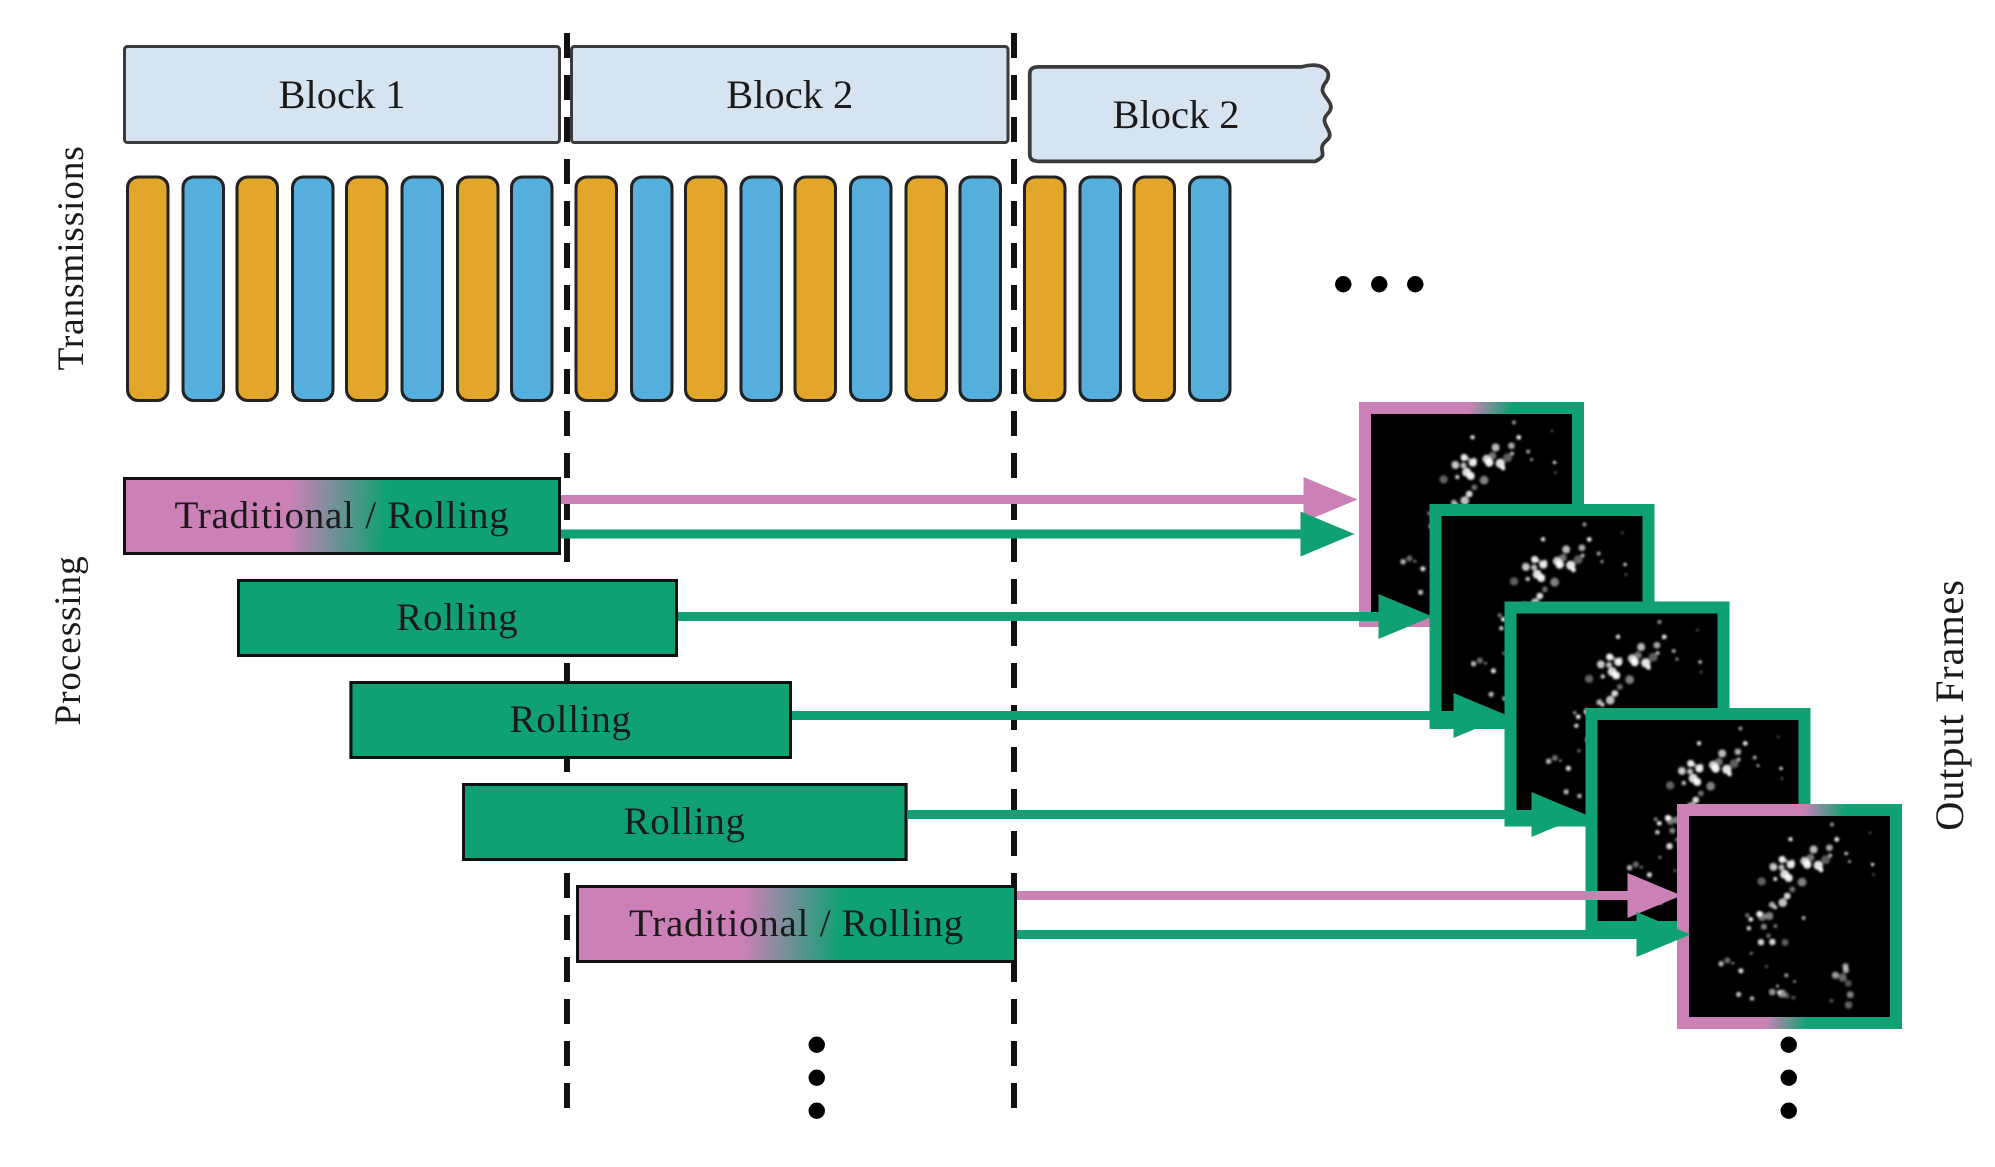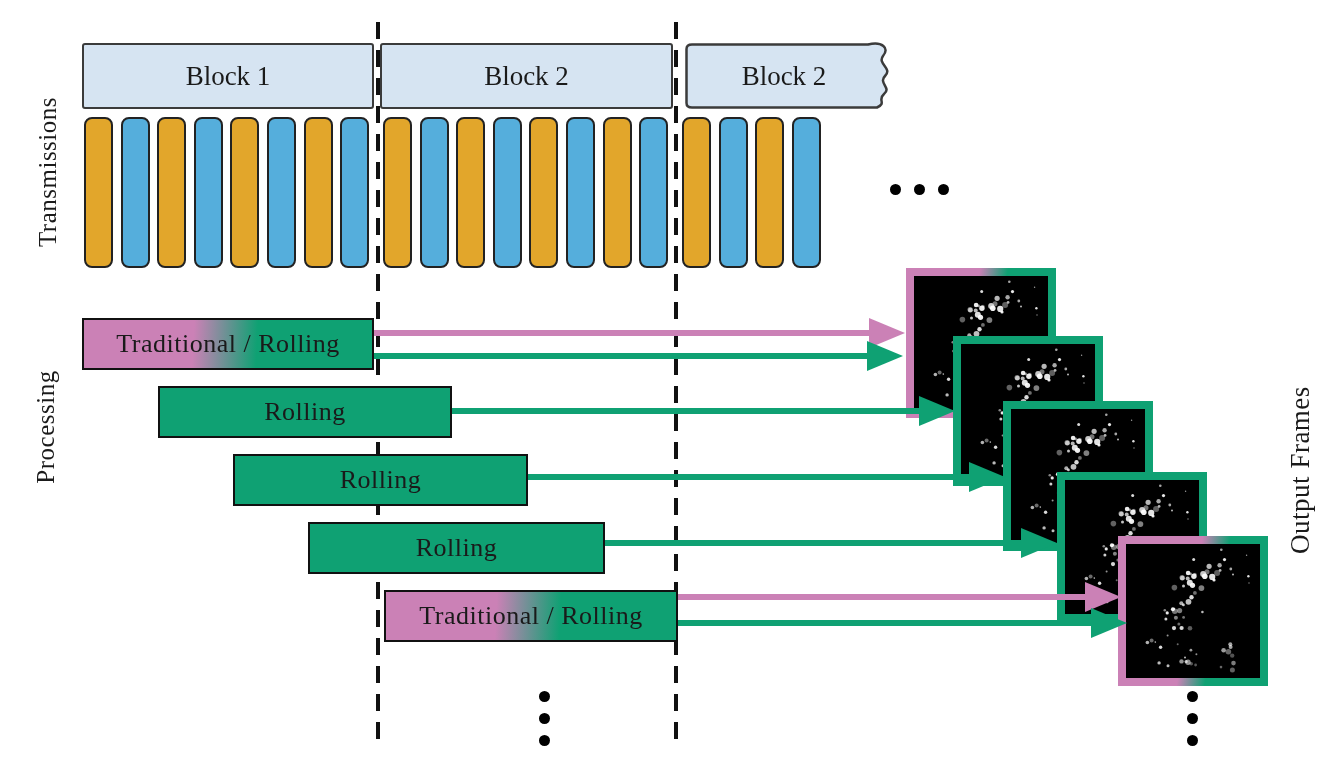--- a/index.html
+++ b/index.html
@@ -18,21 +18,21 @@
   .vlabel.outputframes{left:1300px;top:470px;font-size:27px;}
   
   .dashline{
     position:absolute;width:4px;top:22px;height:722px;z-index:1;
     background:repeating-linear-gradient(to bottom,#111 0 17px,transparent 17px 28px);
   }
   .dashline.d1{left:376px;}
   .dashline.d2{left:674px;}
   
   .blockhdr{
-    position:absolute;top:43px;height:66px;box-sizing:border-box;z-index:2;
+    position:absolute;top:30px;height:66px;box-sizing:border-box;z-index:2;
     background:var(--c-block);border:2.5px solid #3b3b3b;border-radius:3px;
     display:flex;align-items:center;justify-content:center;
     font-size:27px;
   }
   .blockhdr.h1{left:82px;width:292px;}
   .blockhdr.h2{left:380px;width:293px;}
   .torn-wrap{position:absolute;left:684px;top:42px;width:208px;height:68px;z-index:2;}
   .torn-label{
     position:absolute;left:684px;top:43px;width:200px;height:66px;z-index:3;
     display:flex;align-items:center;justify-content:center;font-size:27px;

